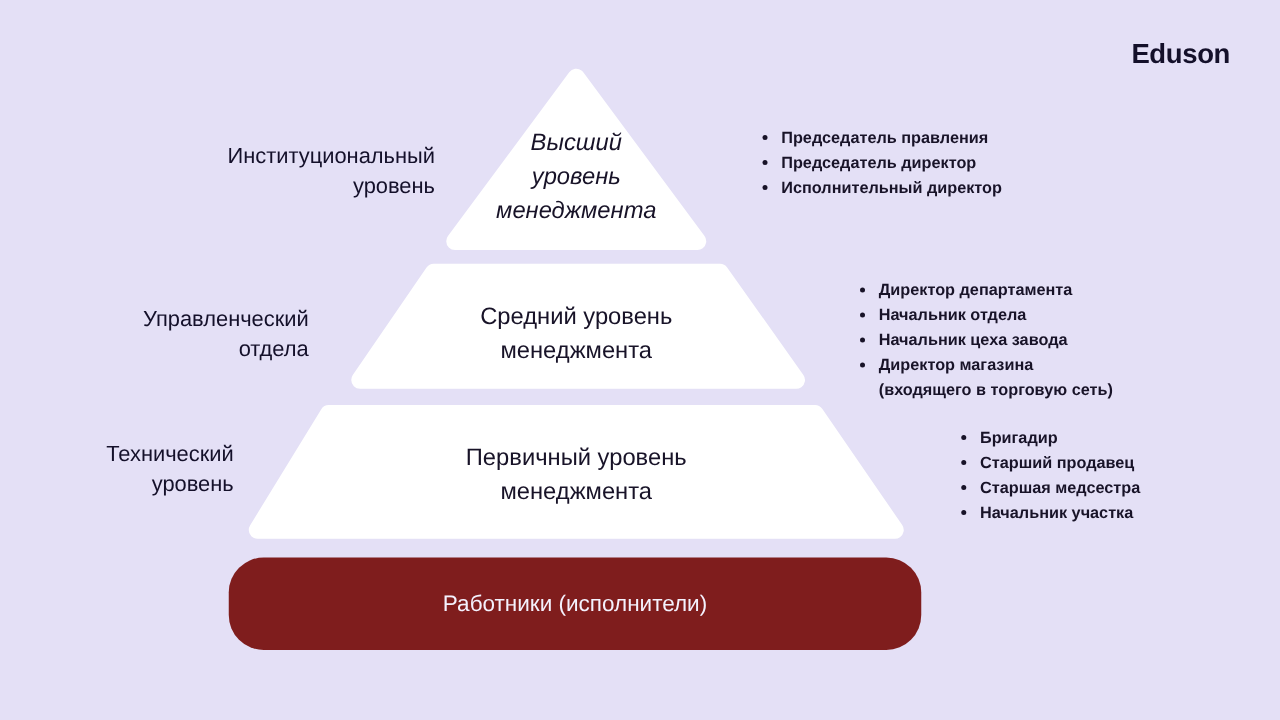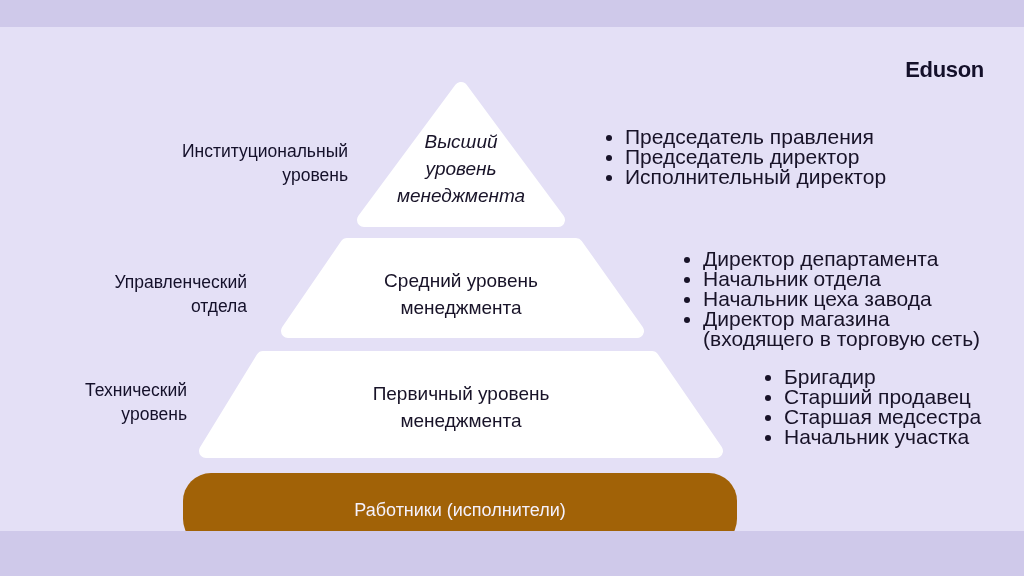--- a/index.html
+++ b/index.html
@@ -4,25 +4,24 @@
 <style>
   html, body {
     margin: 0;
     padding: 0;
     background: #cfc9ea;
     font-family: "Liberation Sans", "DejaVu Sans", sans-serif;
   }
   .slide {
     position: relative;
     width: 1024px;
-    height: 504px;
+    height: 576px;
     background: #E4E0F6;
     overflow: hidden;
     color: #181328;
-    margin-top: 27px;
   }
   .logo {
     position: absolute;
     top: 30px;
     right: 40px;
     font-size: 22px;
     font-weight: 700;
     letter-spacing: -0.3px;
     color: #14102A;
   }
@@ -59,34 +58,35 @@
     color: #14102A;
   }
   .side-label.s1 { right: 676px; top: 112px; }
   .side-label.s2 { right: 777px; top: 243px; }
   .side-label.s3 { right: 837px; top: 351px; }
   .roles {
     position: absolute;
     margin: 0;
     padding: 0 0 0 18px;
     list-style: disc;
-    font-size: 21px;
+    font-size: 13px;
     line-height: 20px;
+    font-weight: bold;
   }
   .roles li { white-space: pre-line; }
   .roles.r1 { left: 607px; top: 100px; }
   .roles.r2 { left: 685px; top: 222px; }
   .roles.r3 { left: 766px; top: 340px; }
   .banner {
     position: absolute;
     left: 183px;
     top: 446px;
     width: 554px;
     height: 74px;
-    background: #a16207;
+    background: #7f1d1d;
     border-radius: 28px;
     display: flex;
     align-items: center;
     justify-content: center;
   }
   .banner span {
     font-size: 18px;
     color: #F4F1FD;
   }
 </style>

